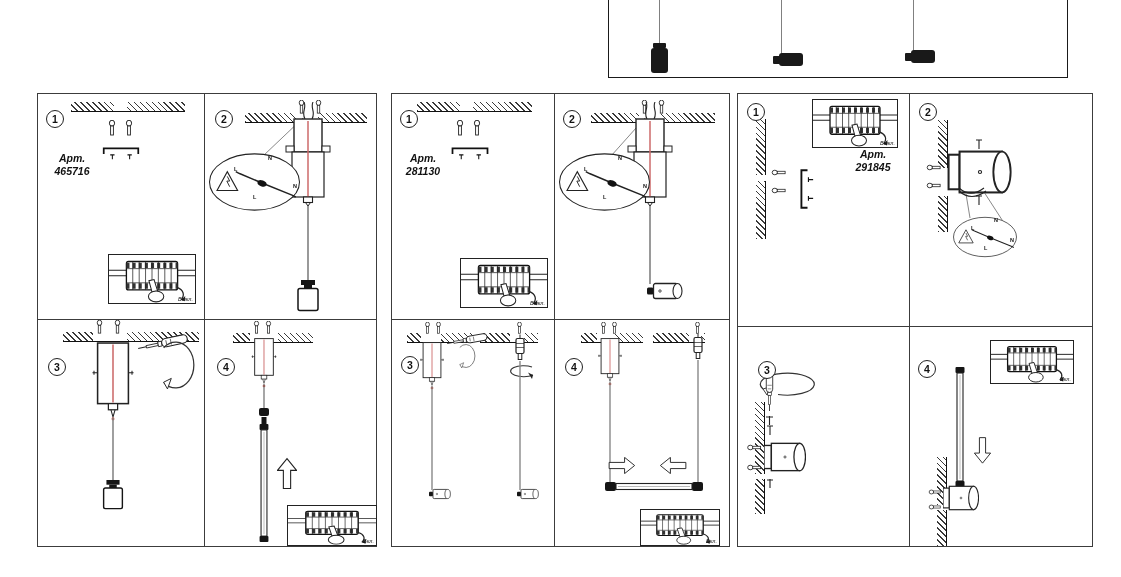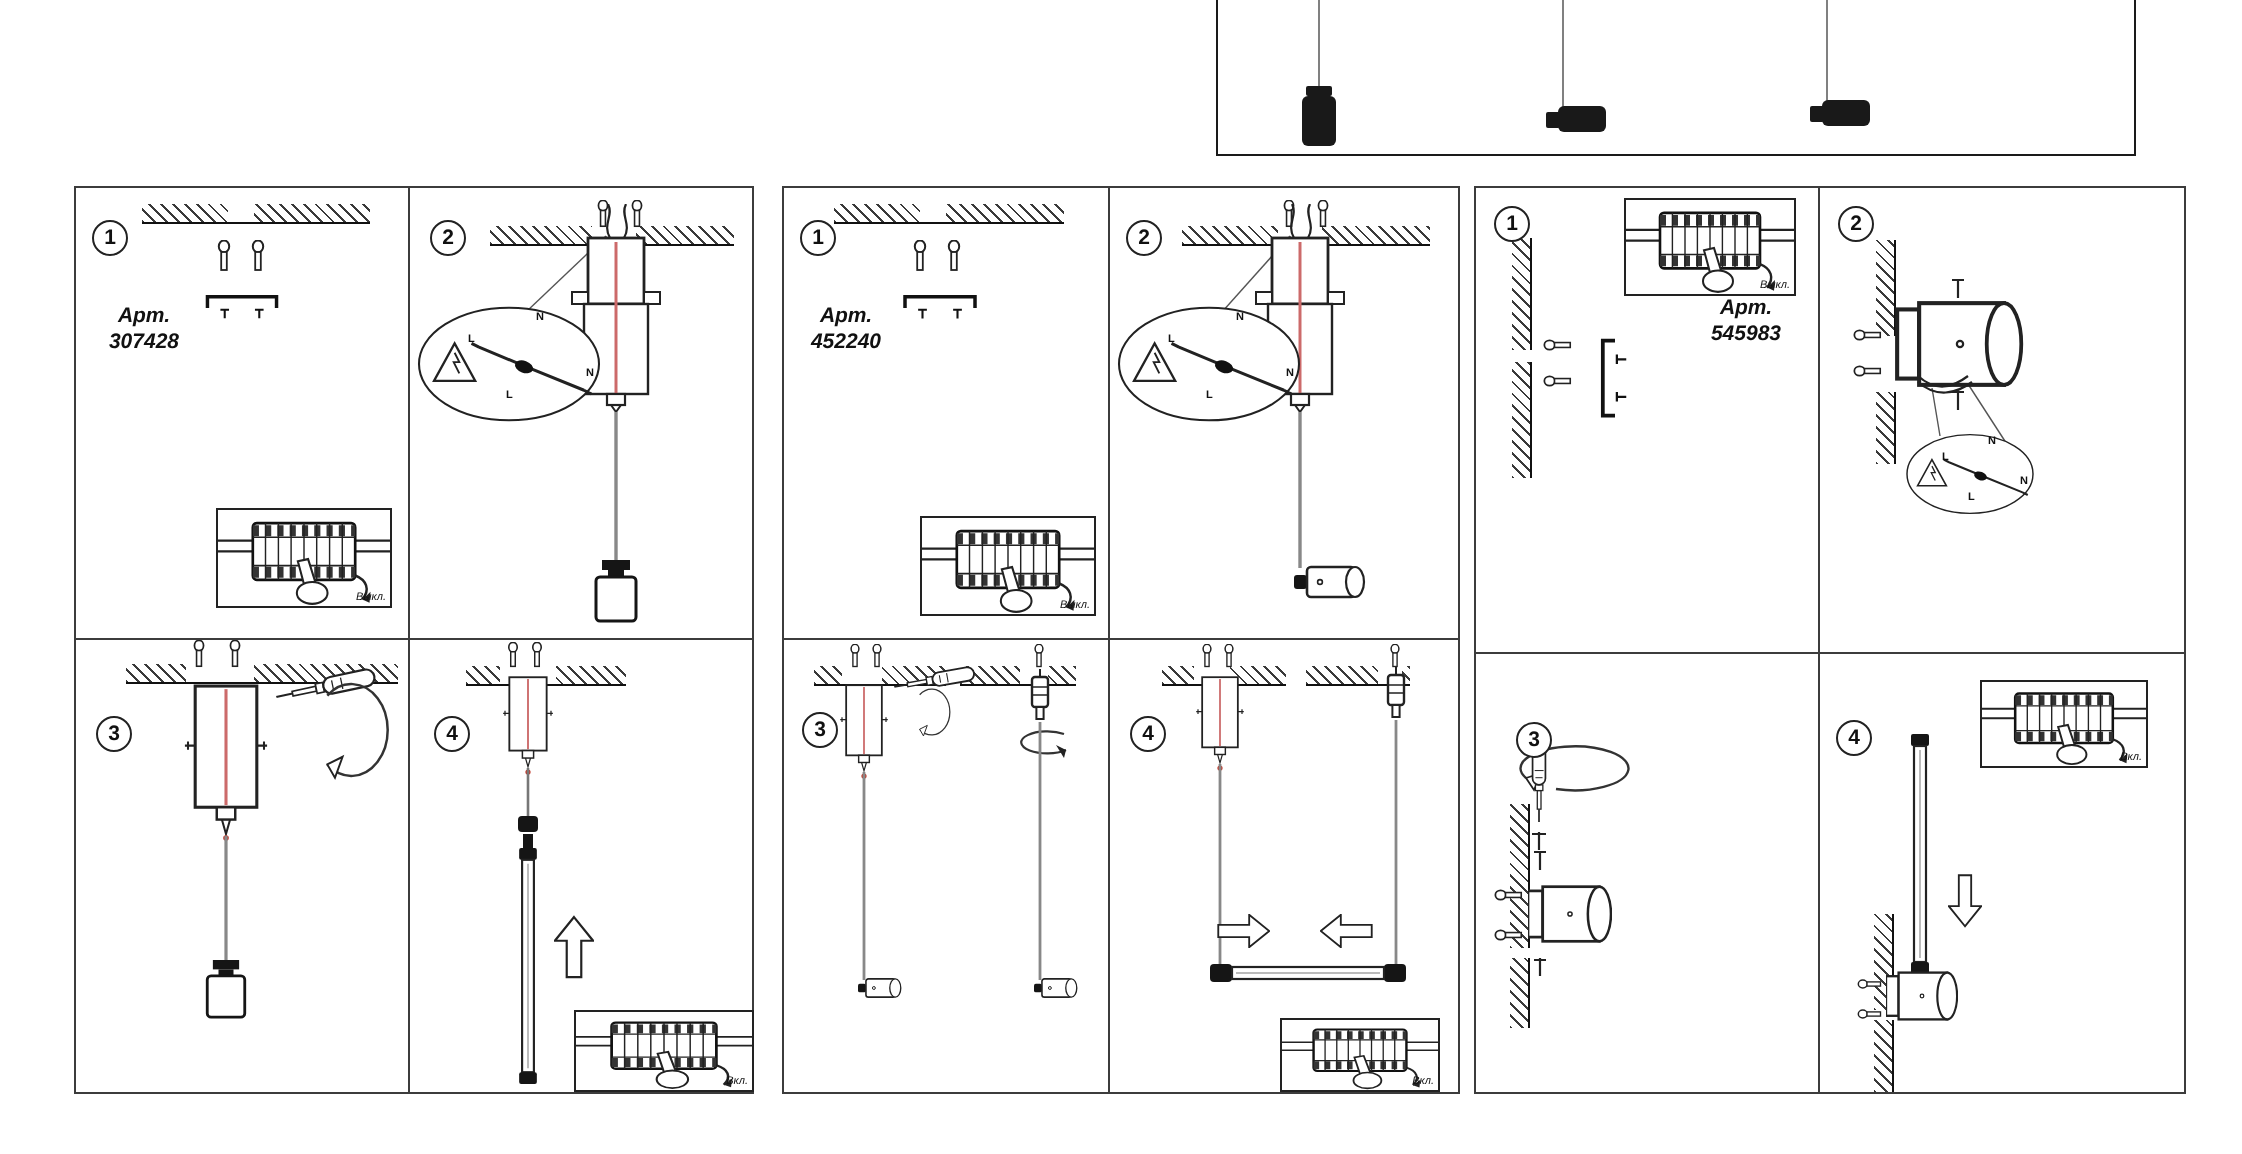--- a/index.html
+++ b/index.html
@@ -151,21 +151,21 @@
       <span class="badge" style="left:8px;top:16px">1</span>
       <div class="hatch" style="left:33px;top:8px;width:114px"></div>
       <div class="gap" style="left:76px;top:8px;width:13px;height:9px"></div>
       <svg class="scene" width="166" height="225">
         <use href="#s-dowel" x="70" y="26" width="8" height="16"></use>
         <use href="#s-dowel" x="87" y="26" width="8" height="16"></use>
         <use href="#s-bracket" x="64" y="53" width="38" height="14"></use>
       </svg>
       <div class="art" style="left:6px;top:58px;width:56px">
         <span>Арт.</span>
-        <span>307428</span>
+        <span>465716</span>
       </div>
       <div class="inset" style="left:70px;top:160px;width:86px;height:48px">
         <svg viewBox="0 0 84 44" preserveAspectRatio="none">
             <use href="#s-terminal"></use>
           </svg>
         <span class="ilab">Выкл.</span>
       </div>
     </div>
 
     <div class="cell" style="left:167px;top:0;width:171px;height:225px">
@@ -236,21 +236,21 @@
       <span class="badge" style="left:8px;top:16px">1</span>
       <div class="hatch" style="left:25px;top:8px;width:115px"></div>
       <div class="gap" style="left:68px;top:8px;width:13px;height:9px"></div>
       <svg class="scene" width="162" height="225">
         <use href="#s-dowel" x="64" y="26" width="8" height="16"></use>
         <use href="#s-dowel" x="81" y="26" width="8" height="16"></use>
         <use href="#s-bracket" x="58" y="53" width="40" height="14"></use>
       </svg>
       <div class="art" style="left:4px;top:58px;width:54px">
         <span>Арт.</span>
-        <span>452240</span>
+        <span>281130</span>
       </div>
       <div class="inset" style="left:68px;top:164px;width:86px;height:48px">
         <svg viewBox="0 0 84 44" preserveAspectRatio="none">
             <use href="#s-terminal"></use>
           </svg>
         <span class="ilab">Выкл.</span>
       </div>
     </div>
 
     <div class="cell" style="left:163px;top:0;width:174px;height:225px">
@@ -336,21 +336,21 @@
       <span class="badge" style="left:9px;top:9px">1</span>
       <div class="hatchv" style="left:18px;top:25px;height:56px"></div>
       <div class="hatchv" style="left:18px;top:87px;height:58px"></div>
       <svg class="scene" width="171" height="232">
         <use href="#s-dowel-h" x="33" y="75" width="16" height="7"></use>
         <use href="#s-dowel-h" x="33" y="93" width="16" height="7"></use>
         <use href="#s-bracket-v" x="62" y="73" width="15" height="44"></use>
       </svg>
       <div class="art" style="left:104px;top:54px;width:62px">
         <span>Арт.</span>
-        <span>545983</span>
+        <span>291845</span>
       </div>
       <div class="inset" style="left:74px;top:5px;width:84px;height:47px">
         <svg viewBox="0 0 84 44" preserveAspectRatio="none">
             <use href="#s-terminal"></use>
           </svg>
         <span class="ilab">Выкл.</span>
       </div>
     </div>
 
     <div class="cell" style="left:172px;top:0;width:182px;height:232px">

